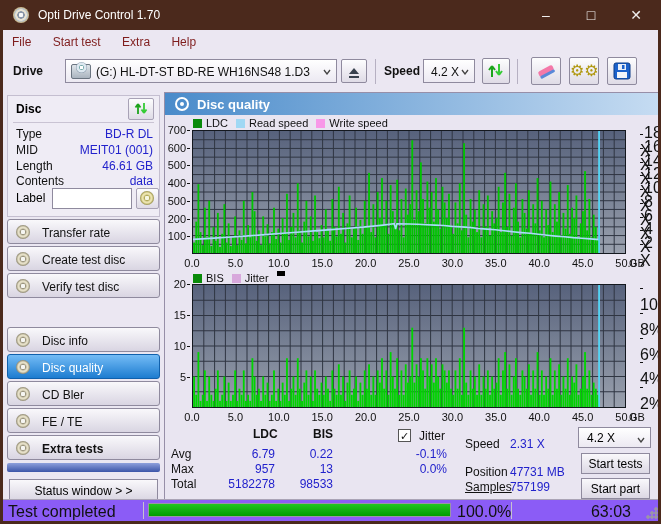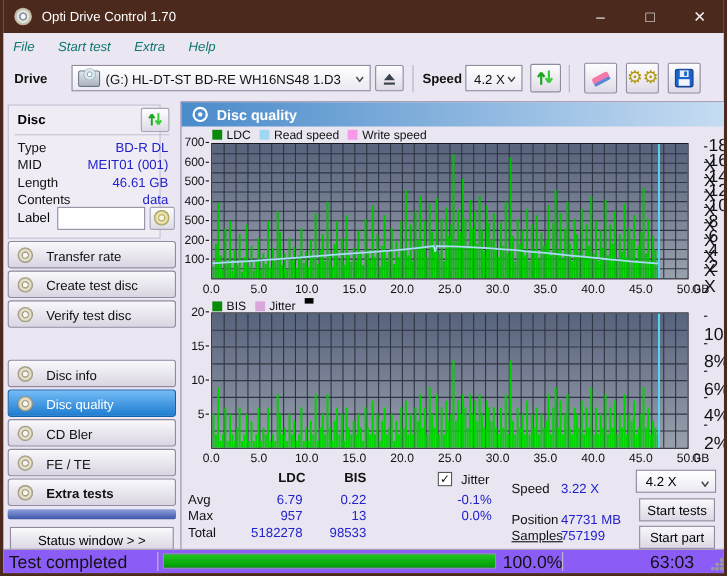--- a/index.html
+++ b/index.html
@@ -8,21 +8,21 @@
          border:3px solid #4b291c; border-top:none; overflow:hidden; }
   
   #titlebar { position:absolute; left:-3px; top:0; width:661px; height:30px; background:#4b291c; color:#fff; }
   #title-icon { position:absolute; left:13px; top:7px; width:16px; height:16px; border-radius:50%;
     background:radial-gradient(circle, #f8f8f8 0 2px, #8a96a8 2.5px 3.5px, #e8e2d2 4px 5.5px, #b8c8d8 6px, #c8b890 7.5px); }
   #title-text { position:absolute; left:38px; top:8px; font-size:12px; }
   .wbtn { position:absolute; top:0; width:44px; height:30px; color:#f0eeee; font-size:14px;
           text-align:center; line-height:30px; }
   
   #menubar { position:absolute; left:0; top:30px; width:655px; height:24px; font-size:12px; }
-  .menu-item { display:inline-block; padding:5px 9px 4px 9px; color:#0f766e;font-style:italic; }
+  .menu-item { display:inline-block; padding:5px 9px 4px 9px; color:#7f1d1d; }
   
   #toolbar { position:absolute; left:0; top:54px; width:655px; height:36px; }
   .lbl-bold { font-weight:bold; font-size:12px; color:#111; }
   #drive-label { position:absolute; left:10px; top:10px; }
   .combo { position:absolute; background:linear-gradient(#fff,#ece9f2); border:1px solid #8f8a9e;
            font-size:12px; color:#111; }
   #drive-combo { left:62px; top:5px; width:272px; height:24px; }
   #drive-combo .txt { position:absolute; left:30px; top:5px; white-space:nowrap; }
   #drive-icon { position:absolute; left:5px; top:4px; width:20px; height:15px;
     background:linear-gradient(#dfe5ea,#aab4bf); border:1px solid #6a7480; border-radius:2px; }
@@ -35,21 +35,21 @@
   #eject-btn { left:338px; top:5px; width:26px; height:24px; padding-top:5px; }
   .vsep { position:absolute; top:5px; width:1px; height:25px; background:#b6b0c2; }
   #speed-label { position:absolute; left:381px; top:10px; }
   #speed-combo { left:420px; top:5px; width:52px; height:24px; }
   #speed-combo .txt { position:absolute; left:7px; top:5px; }
   #refresh-btn { left:479px; top:4px; width:28px; height:26px; padding-top:3px; }
   #eraser-btn  { left:528px; top:3px; width:30px; height:28px; padding-top:4px; }
   #tools-btn   { left:566px; top:3px; width:30px; height:28px; font-size:16px; color:#b09810; line-height:26px;}
   #save-btn    { left:604px; top:3px; width:30px; height:28px; padding-top:4px; }
   
-  #disc-panel { position:absolute; left:4px; top:95px; width:139px; height:122px;
+  #disc-panel { position:absolute; left:4px; top:95px; width:153px; height:122px;
     background:#efecf5; border:1px solid #c4bed0; font-size:12px; }
   #disc-title { position:absolute; left:8px; top:6px; font-weight:bold; }
   #disc-refresh-btn { left:120px; top:2px; width:26px; height:22px; padding-top:2px; position:absolute;
     background:linear-gradient(#fdfdfe,#dfdbe6); border:1px solid #a8a2b6; border-radius:2px; text-align:center;}
   #disc-sep { position:absolute; left:5px; top:26px; width:141px; height:1px; background:#c9c3d3; }
   .drow { position:absolute; left:8px; width:137px; height:14px; }
   .drow .dl { position:absolute; left:0; color:#111; }
   .drow .dv { position:absolute; right:0; color:#2222cc; }
   #label-row { position:absolute; left:8px; top:92px; width:140px; height:22px; }
   #label-input { position:absolute; left:36px; top:0; width:80px; height:21px; background:#fff;
@@ -849,21 +849,21 @@
       <span class="st" style="left:6px;top:37px;">Max</span>
       <span class="sv" style="left:40px;top:37px;width:70px;">957</span>
       <span class="sv" style="left:120px;top:37px;width:48px;">13</span>
       <span class="sv" style="left:200px;top:37px;width:82px;">0.0%</span>
 
       <span class="st" style="left:6px;top:52px;">Total</span>
       <span class="sv" style="left:40px;top:52px;width:70px;">5182278</span>
       <span class="sv" style="left:120px;top:52px;width:48px;">98533</span>
 
       <span class="st" style="left:300px;top:12px;">Speed</span>
-      <span class="sv" style="left:345px;top:12px;width:72px;text-align:left;">3.22 X</span>
+      <span class="sv" style="left:345px;top:12px;width:72px;text-align:left;">2.31 X</span>
       <span class="st" style="left:300px;top:40px;">Position</span>
       <span class="sv" style="left:345px;top:40px;width:72px;text-align:left;">47731 MB</span>
       <span class="st" style="left:300px;top:55px;text-decoration:underline;">Samples</span>
       <span class="sv" style="left:345px;top:55px;width:72px;text-align:left;">757199</span>
 
       <div id="stats-select">
         <span class="txt">4.2 X</span>
         <span class="chev">
             <svg width="8" height="6">
               <polyline points="1,1 4,5 7,1" fill="none" stroke="#444" stroke-width="1.3"></polyline>

